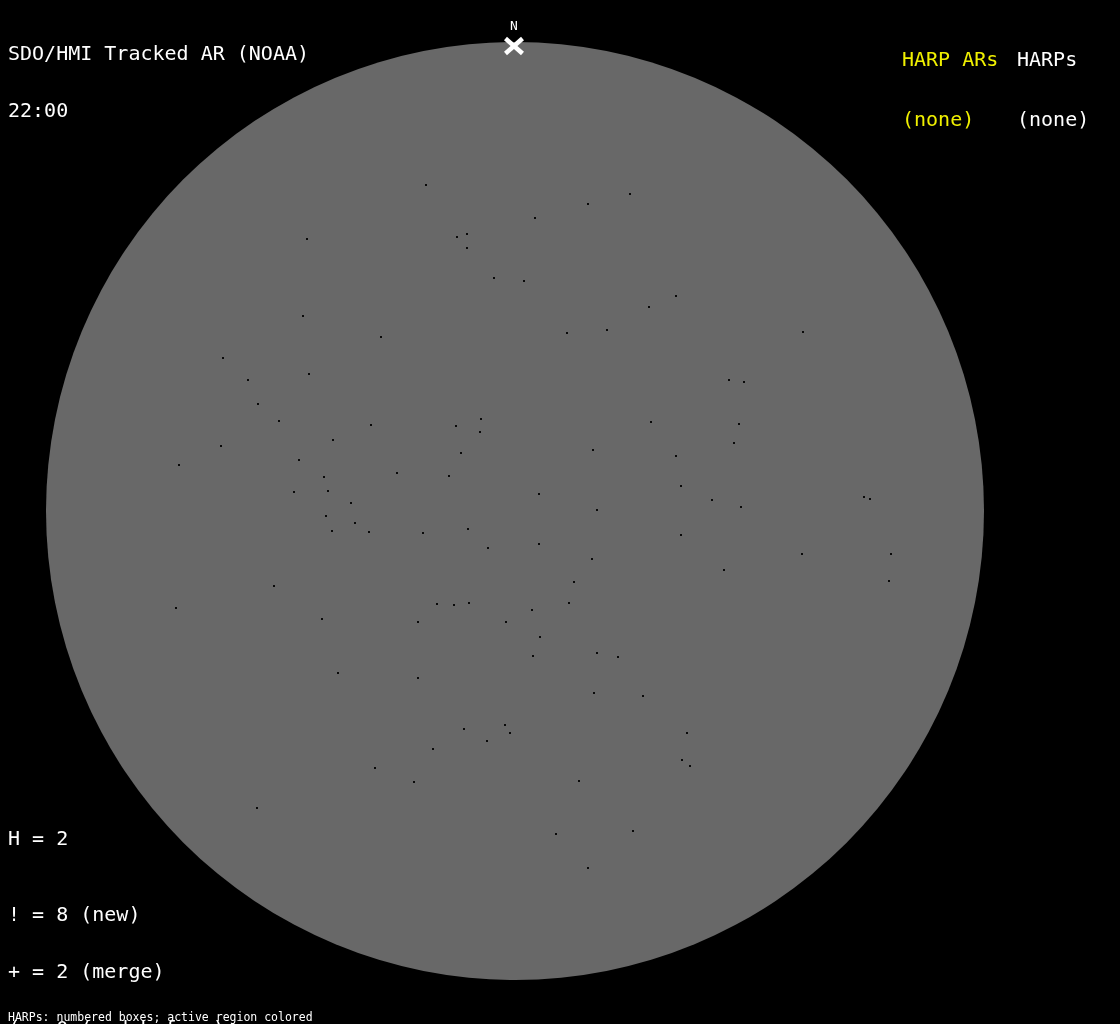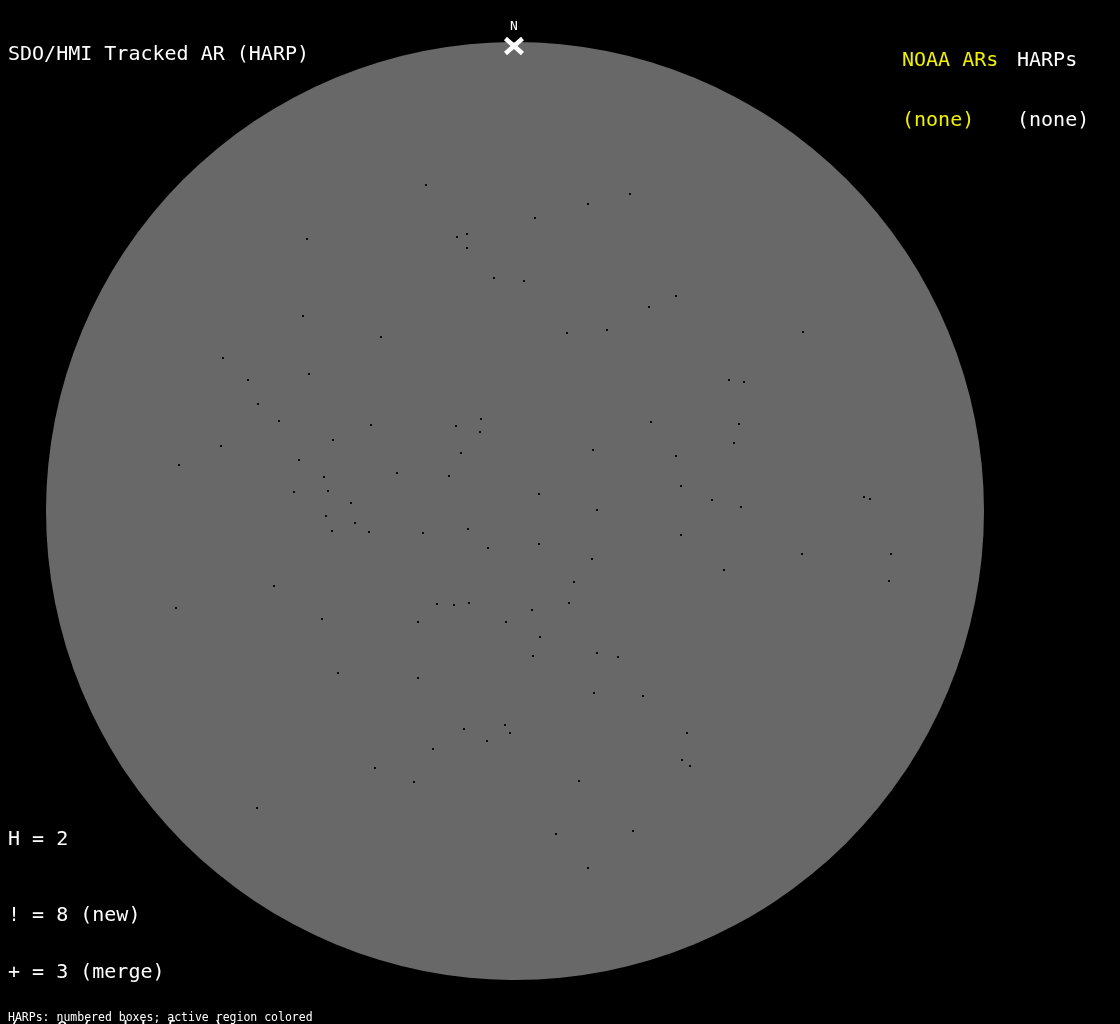--- a/index.html
+++ b/index.html
@@ -148,45 +148,46 @@
       <div class="speck" style="left: 578px; top: 780px;"></div>
       <div class="speck" style="left: 681px; top: 759px;"></div>
       <div class="speck" style="left: 689px; top: 765px;"></div>
       <div class="speck" style="left: 555px; top: 833px;"></div>
       <div class="speck" style="left: 632px; top: 830px;"></div>
       <div class="speck" style="left: 587px; top: 867px;"></div>
       <div class="speck" style="left: 256px; top: 807px;"></div>
     </div>
 
   <div class="mono-block title-block">
-    <div>SDO/HMI Tracked AR (HARP)</div>
+    <div>SDO/HMI Tracked AR (NOAA)</div>
+    <div>22:00</div>
   </div>
 
   <div class="status-col" id="noaa-col">
-    <div>NOAA ARs</div>
+    <div>HARP ARs</div>
     <div>(none)</div>
   </div>
 
   <div class="status-col" id="harps-col">
     <div>HARPs</div>
     <div>(none)</div>
   </div>
 
   <div class="north-label">N</div>
 
   <svg class="cross-marker" width="22" height="20" viewBox="0 0 22 20">
     <line x1="2.5" y1="2.5" x2="19.5" y2="17.5" stroke="#ffffff" stroke-width="4.5"></line>
     <line x1="19.5" y1="2.5" x2="2.5" y2="17.5" stroke="#ffffff" stroke-width="4.5"></line>
   </svg>
 
   <div class="mono-block legend-h">H = 2</div>
 
   <div class="mono-block legend-lines">
     <div>! = 8 (new)</div>
-    <div>+ = 3 (merge)</div>
+    <div>+ = 2 (merge)</div>
     <div>( = 0 (pad before)</div>
     
     
     
   </div>
 
   <div class="footer">
     <div>HARPs: numbered boxes; active region colored</div>
     
   </div>

